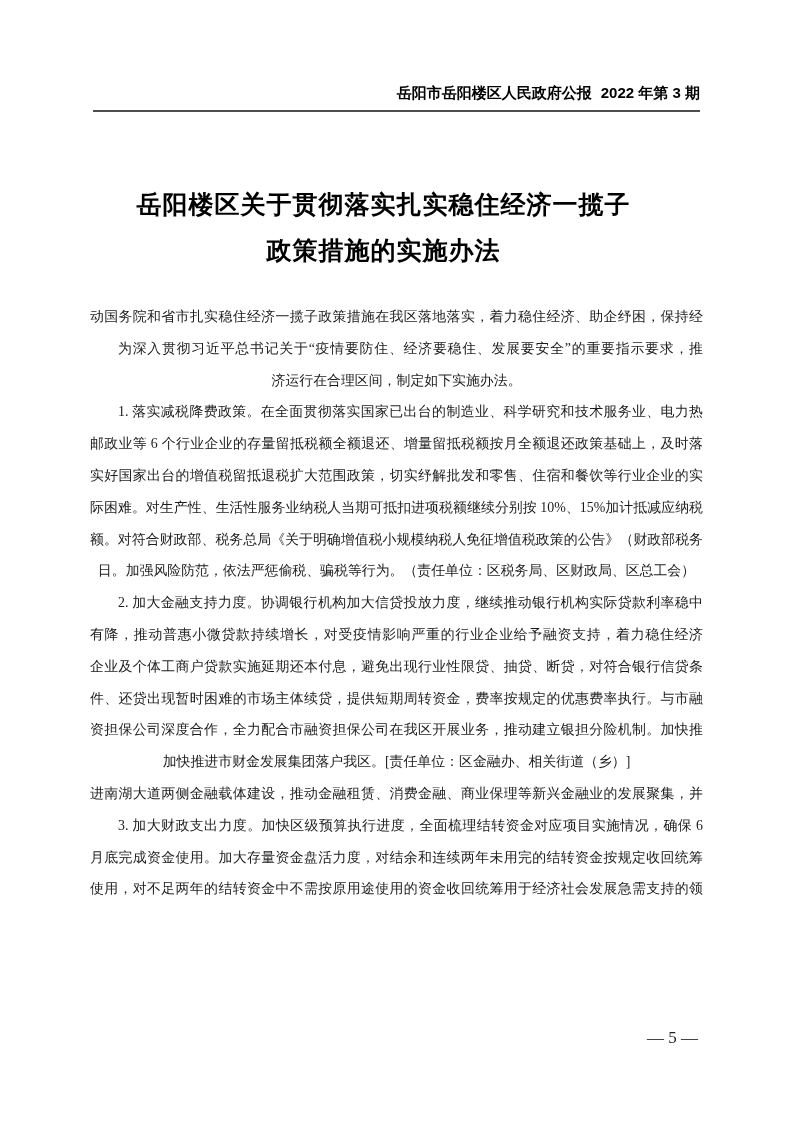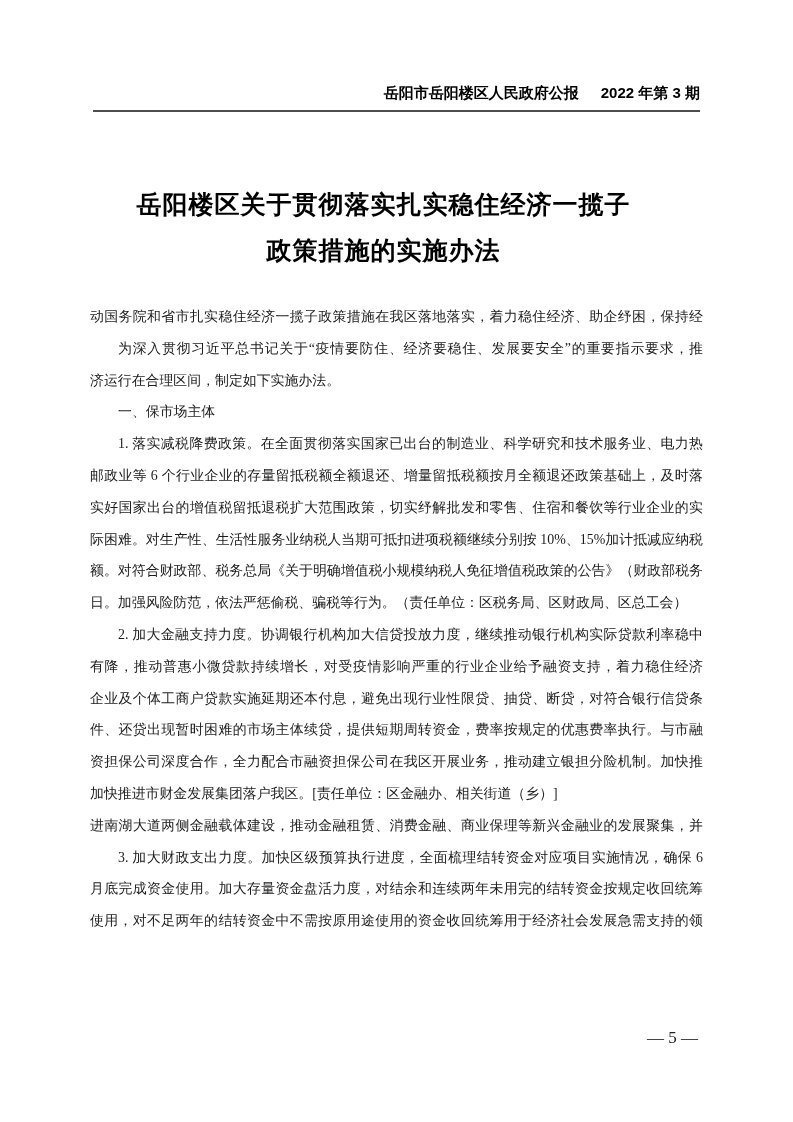--- a/index.html
+++ b/index.html
@@ -18,21 +18,21 @@
     left: 93px;
     top: 84px;
     width: 607px;
     text-align: right;
     font-family: "Liberation Sans", sans-serif;
     font-weight: bold;
     font-size: 15px;
     color: #000;
     white-space: nowrap;
   }
-  .header-text .issue { margin-left: 22px; }
+  .header-text .issue { margin-left: 9px; }
   .header-rule {
     position: absolute;
     left: 93px;
     top: 110px;
     width: 607px;
     height: 2px;
     background: #4d4d4d;
   }
   .doc-title {
     position: absolute;
@@ -52,21 +52,21 @@
     position: absolute;
     left: 90px;
     top: 301px;
     width: 613px;
     font-size: 13.9px;
   }
   .bl {
     line-height: 31.8px;
     height: 31.8px;
     white-space: nowrap;
-    text-align: left;
+    text-align: center;
   }
   .bl.j { text-align: justify; text-align-last: justify; }
   .bl.ind { text-indent: 28px; }
   .page-num {
     position: absolute;
     top: 1028px;
     right: 95px;
     font-size: 17px;
     color: #222;
     font-family: "Liberation Serif", serif;
@@ -87,21 +87,20 @@
     <div>岳阳楼区关于贯彻落实扎实稳住经济一揽子</div>
     <div>政策措施的实施办法</div>
   </h1>
 
   <div class="doc-body">
 
     <div class="bl j">动国务院和省市扎实稳住经济一揽子政策措施在我区落地落实，着力稳住经济、助企纾困，保持经</div>
     <div class="bl j ind">为深入贯彻习近平总书记关于“疫情要防住、经济要稳住、发展要安全”的重要指示要求，推</div>
     <div class="bl">济运行在合理区间，制定如下实施办法。</div>
 
-    <div class="bl ind">一、保市场主体</div>
 
     <div class="bl j ind">1. 落实减税降费政策。在全面贯彻落实国家已出台的制造业、科学研究和技术服务业、电力热</div>
     <div class="bl j">邮政业等 6 个行业企业的存量留抵税额全额退还、增量留抵税额按月全额退还政策基础上，及时落</div>
     <div class="bl j">实好国家出台的增值税留抵退税扩大范围政策，切实纾解批发和零售、住宿和餐饮等行业企业的实</div>
     <div class="bl j">际困难。对生产性、生活性服务业纳税人当期可抵扣进项税额继续分别按 10%、15%加计抵减应纳税</div>
     <div class="bl j">额。对符合财政部、税务总局《关于明确增值税小规模纳税人免征增值税政策的公告》（财政部税务</div>
     <div class="bl">日。加强风险防范，依法严惩偷税、骗税等行为。（责任单位：区税务局、区财政局、区总工会）</div>
 
     <div class="bl j ind">2. 加大金融支持力度。协调银行机构加大信贷投放力度，继续推动银行机构实际贷款利率稳中</div>
     <div class="bl j">有降，推动普惠小微贷款持续增长，对受疫情影响严重的行业企业给予融资支持，着力稳住经济</div>

